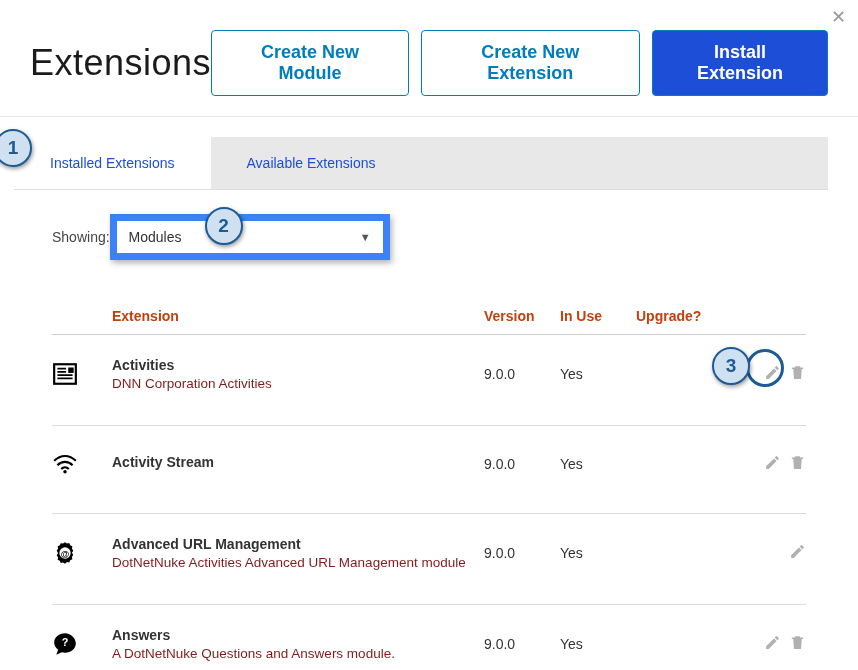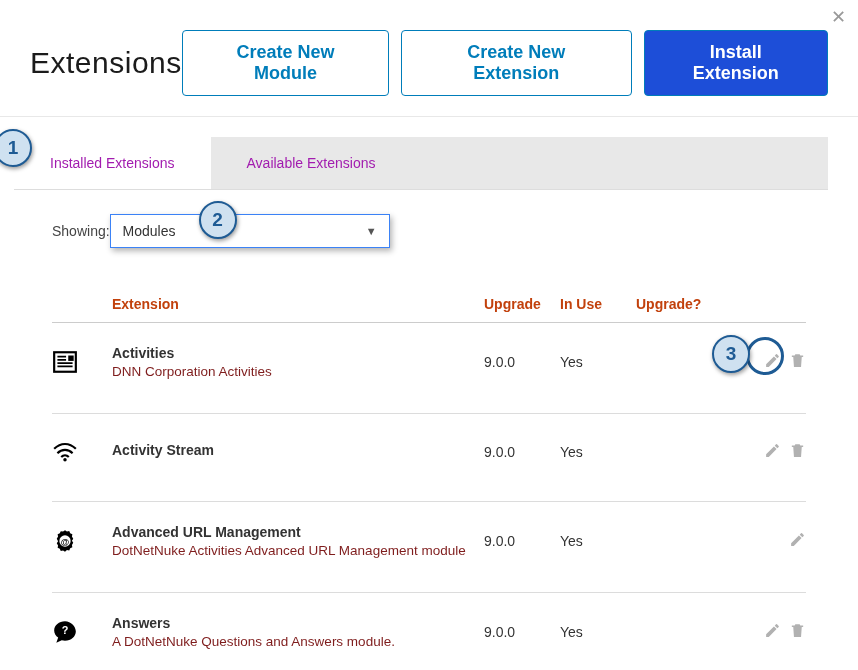--- a/index.html
+++ b/index.html
@@ -21,21 +21,21 @@
   .close-x {
     position: absolute;
     top: 8px;
     right: 12px;
     font-size: 18px;
     color: #999;
     cursor: pointer;
     line-height: 1;
   }
   h1 {
-    font-size: 30px;
+    font-size: 36px;
     font-weight: 400;
     margin: 0;
     letter-spacing: 0.5px;
     color: #1b1b1b;
     flex: 1;
   }
   .header-buttons {
     display: flex;
     gap: 12px;
   }
@@ -65,21 +65,21 @@
   }
   .tabs {
     display: flex;
     background: #e8e8e8;
     border-bottom: 1px solid #ddd;
     position: relative;
   }
   .tab {
     padding: 18px 36px;
     font-size: 14px;
-    color: #a21caf;
+    color: #1d4ed8;
     cursor: pointer;
     background: #e8e8e8;
   }
   .tab.active {
     background: #fff;
     font-weight: 400;
   }
   .marker {
     position: absolute;
     width: 38px;
@@ -105,21 +105,21 @@
   .showing-row {
     display: flex;
     align-items: center;
     margin-bottom: 48px;
     position: relative;
   }
   .showing-label {
     color: #444;
   }
   .select-box {
-    border: 1px solid #3b82f6;
+    border: 7px solid #3b82f6;
     padding: 8px 12px;
     width: 280px;
     display: flex;
     align-items: center;
     justify-content: space-between;
     background: #fff;
     cursor: pointer;
     position: relative;
     box-shadow: 2px 3px 6px rgba(0,0,0,0.3);
   }
@@ -222,21 +222,21 @@
         <span>Modules</span>
         <div class="marker m2">2</div>
         <span class="caret">▼</span>
       </div>
     </div>
 
     <div class="ext-table">
       <div class="thead">
         <div class="col-icon"></div>
         <div class="col-name">Extension</div>
-        <div class="col-version">Upgrade</div>
+        <div class="col-version">Version</div>
         <div class="col-inuse">In Use</div>
         <div class="col-upgrade">Upgrade?</div>
         <div class="col-actions"></div>
       </div>
 
       <div class="trow">
         <div class="icon-wrap">
           <svg class="icon-svg" viewBox="0 0 24 24">
             <rect x="2" y="3" width="20" height="18" stroke="#000" stroke-width="2" fill="none"></rect>
             <path d="M5 7h8M5 10h8M5 13h14M5 16h14" stroke="#000" stroke-width="1.5"></path>

